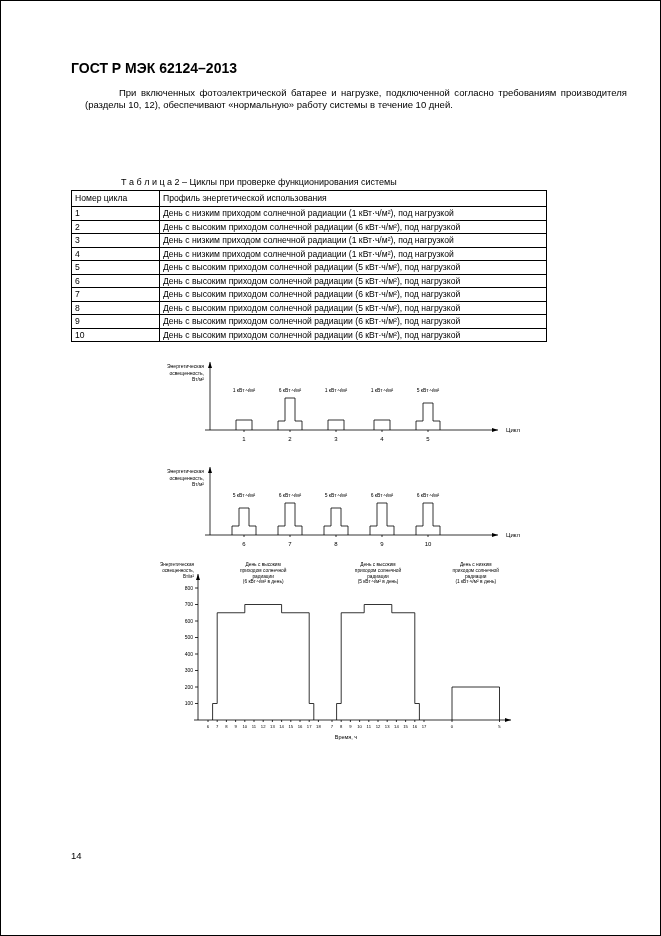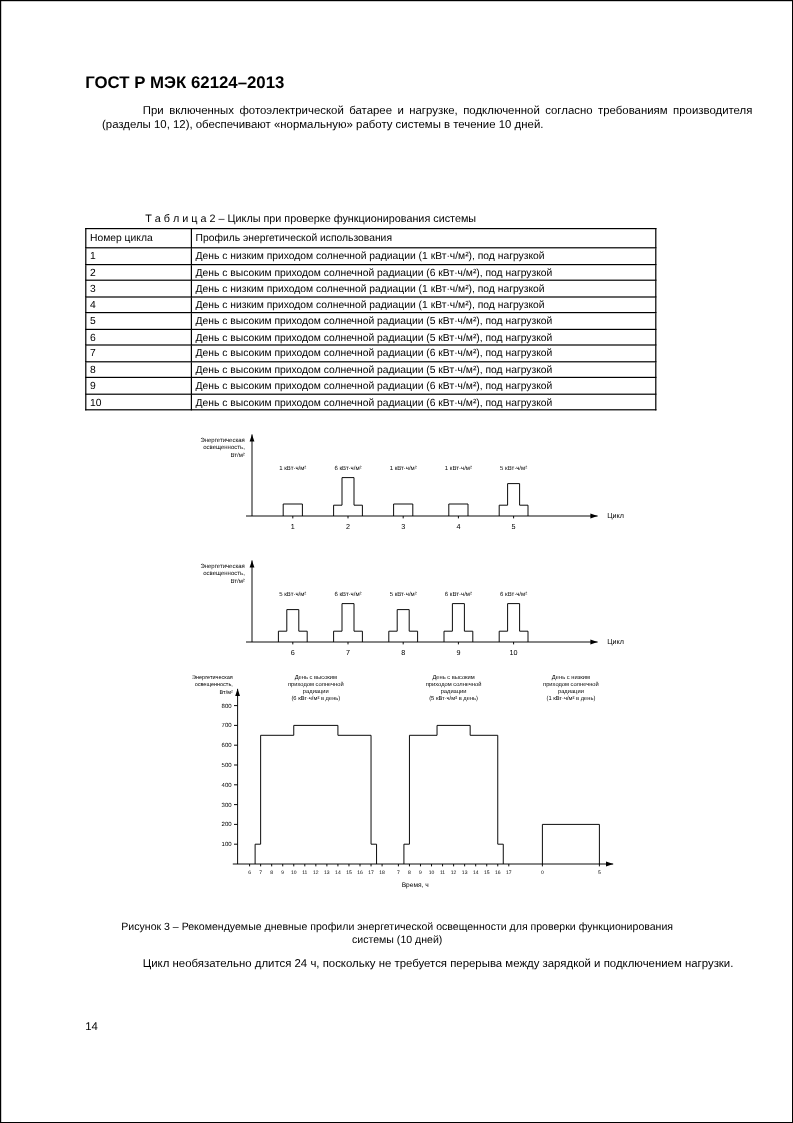--- a/index.html
+++ b/index.html
@@ -250,19 +250,17 @@
       <line x1="353.5" y1="162" x2="353.5" y2="164" stroke="#000" stroke-width="0.8"></line>
       <text x="353.5" y="170" font-size="4.2" text-anchor="middle">5</text>
       <text x="329.75" y="8" font-size="4.8" text-anchor="middle">День с низким</text>
       <text x="329.75" y="13.8" font-size="4.8" text-anchor="middle">приходом солнечной</text>
       <text x="329.75" y="19.6" font-size="4.8" text-anchor="middle">радиации</text>
       <text x="329.75" y="25.4" font-size="4.8" text-anchor="middle">(1 кВт·ч/м² в день)</text>
       <polyline points="306,162 306,162 306,129 353.5,129 353.5,162" fill="none" stroke="#000" stroke-width="0.8"></polyline>
       <text x="200" y="181" font-size="5.5" text-anchor="middle">Время, ч</text>
     </svg>
 
-  <div class="fig-caption">Рисунок 3 – Рекомендуемые дневные профили энергетической освещенности для проверки функционирования системы (10 дней)</div>
-
-  <p class="para closing">Цикл необязательно длится 24 ч, поскольку не требуется перерыва между зарядкой и подключением нагрузки.</p>
+
 
   <div class="page-num">14</div>
 
 </div>
 
 </body></html>

